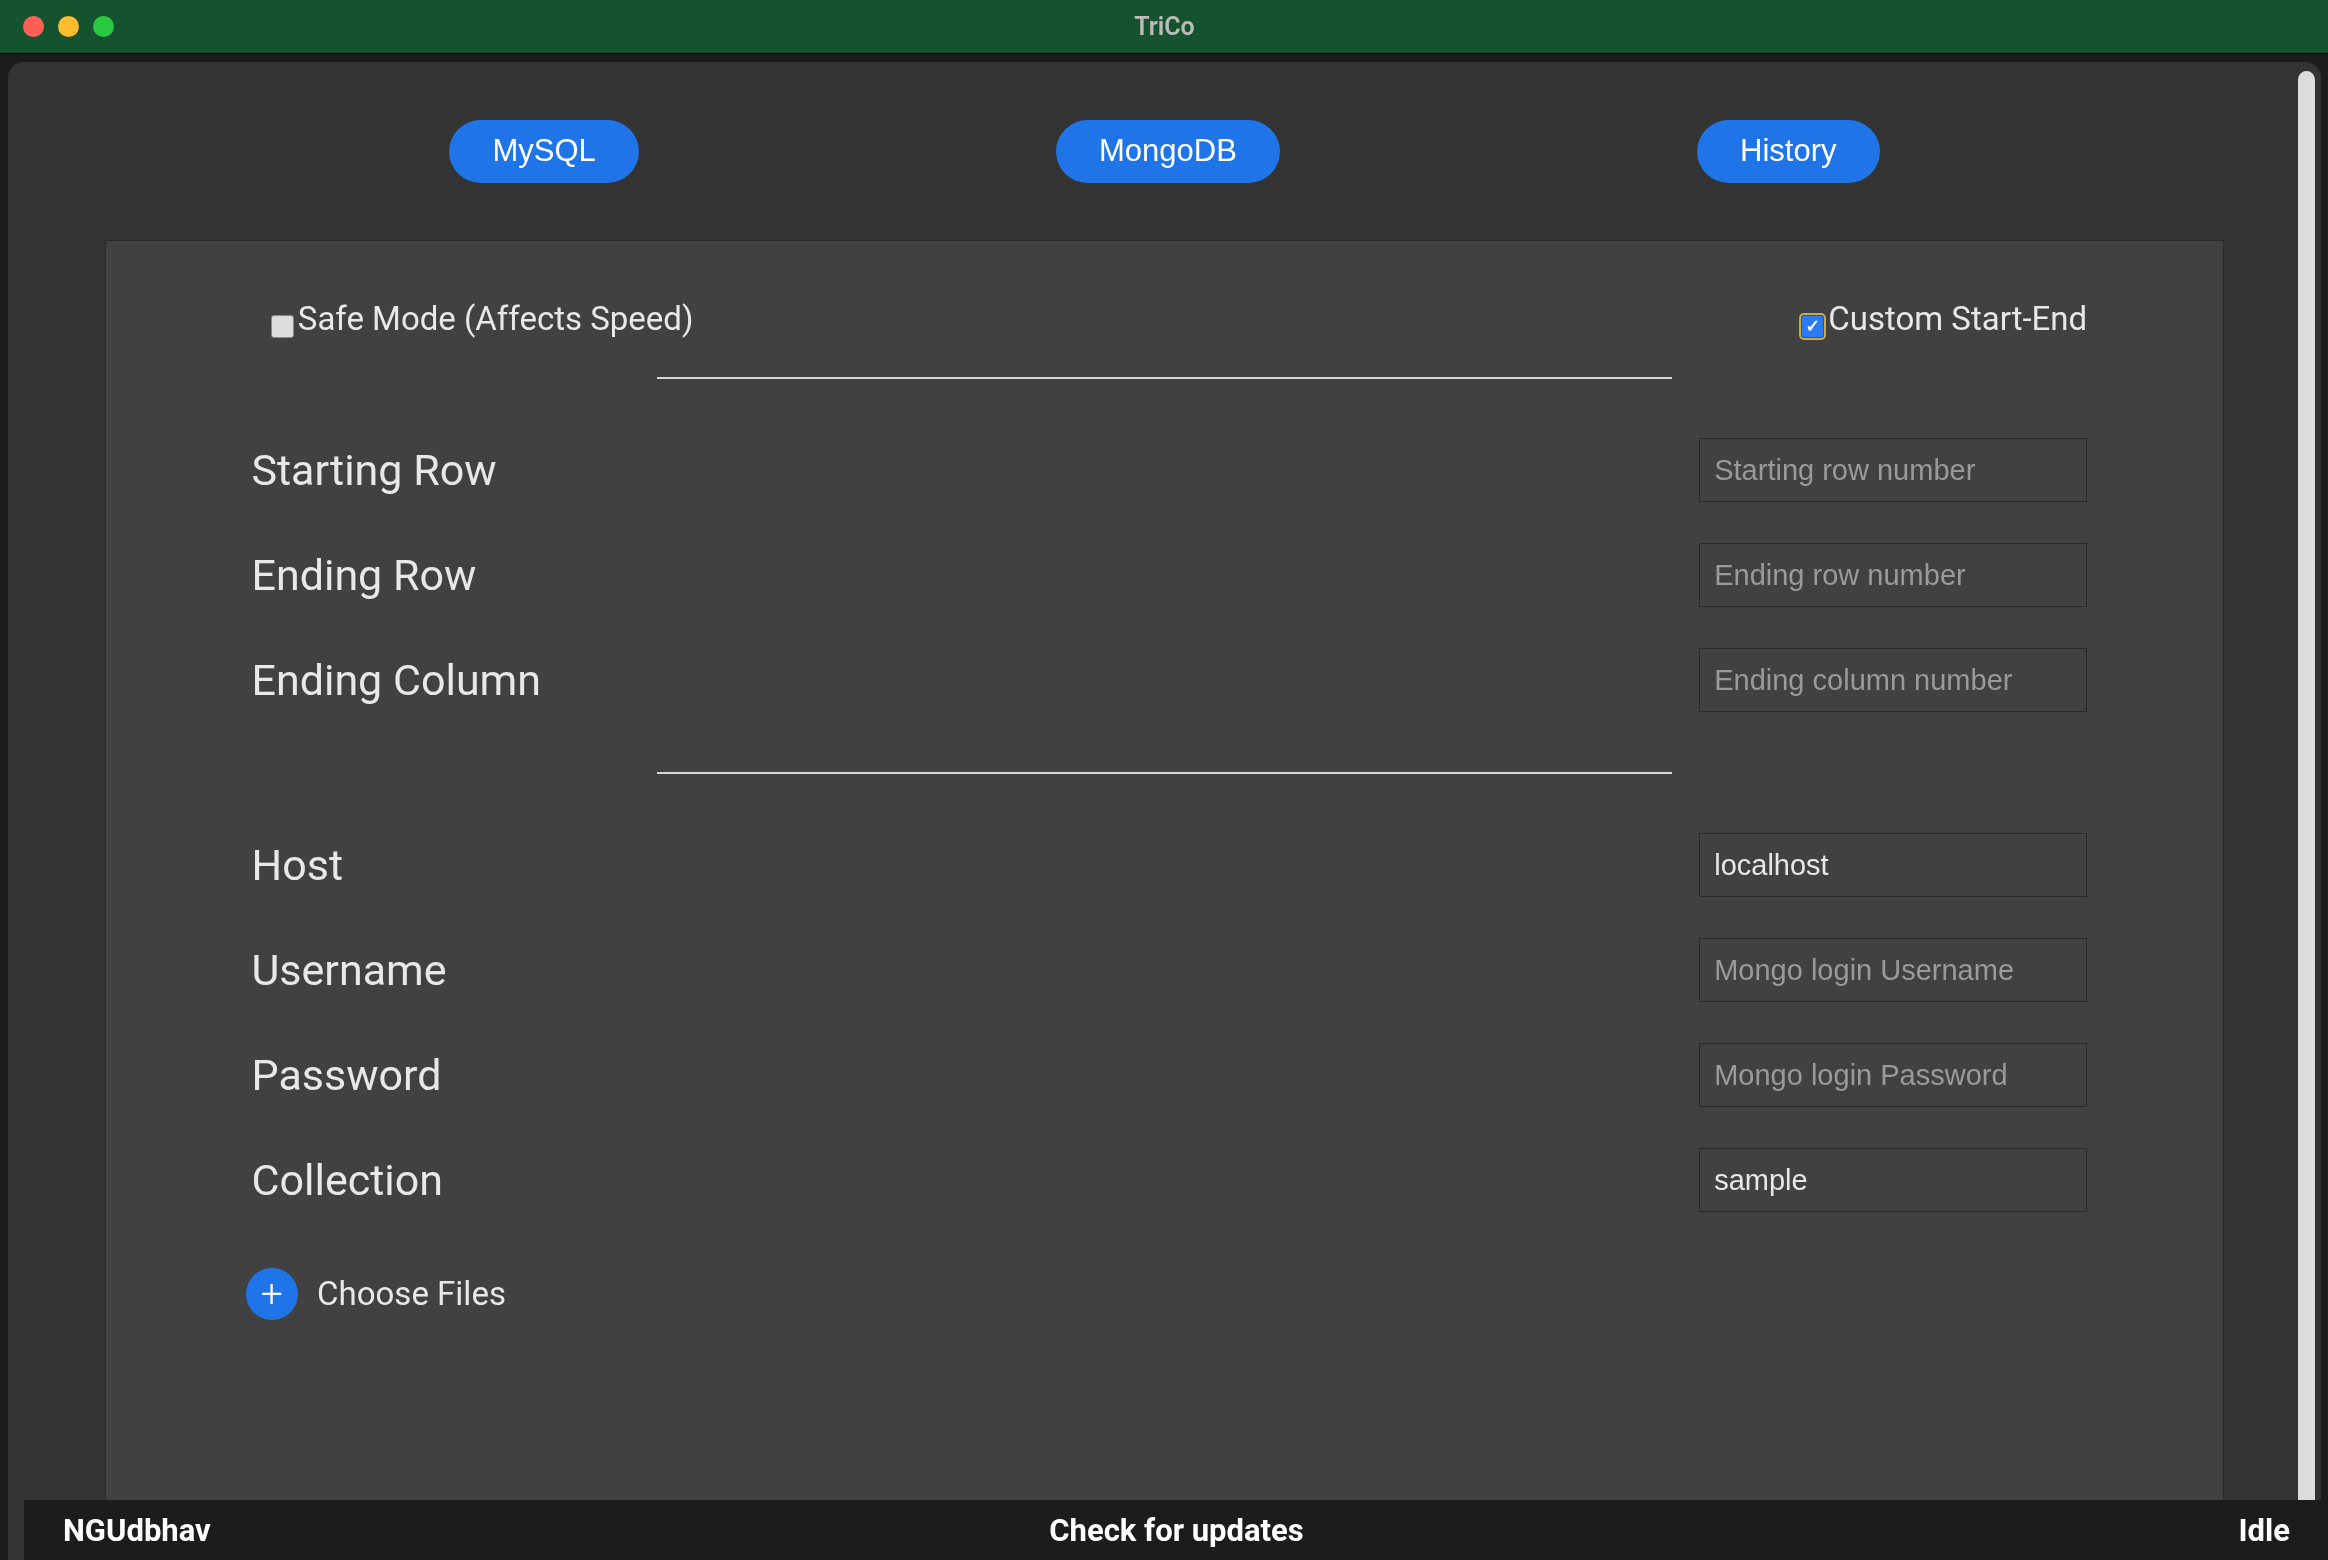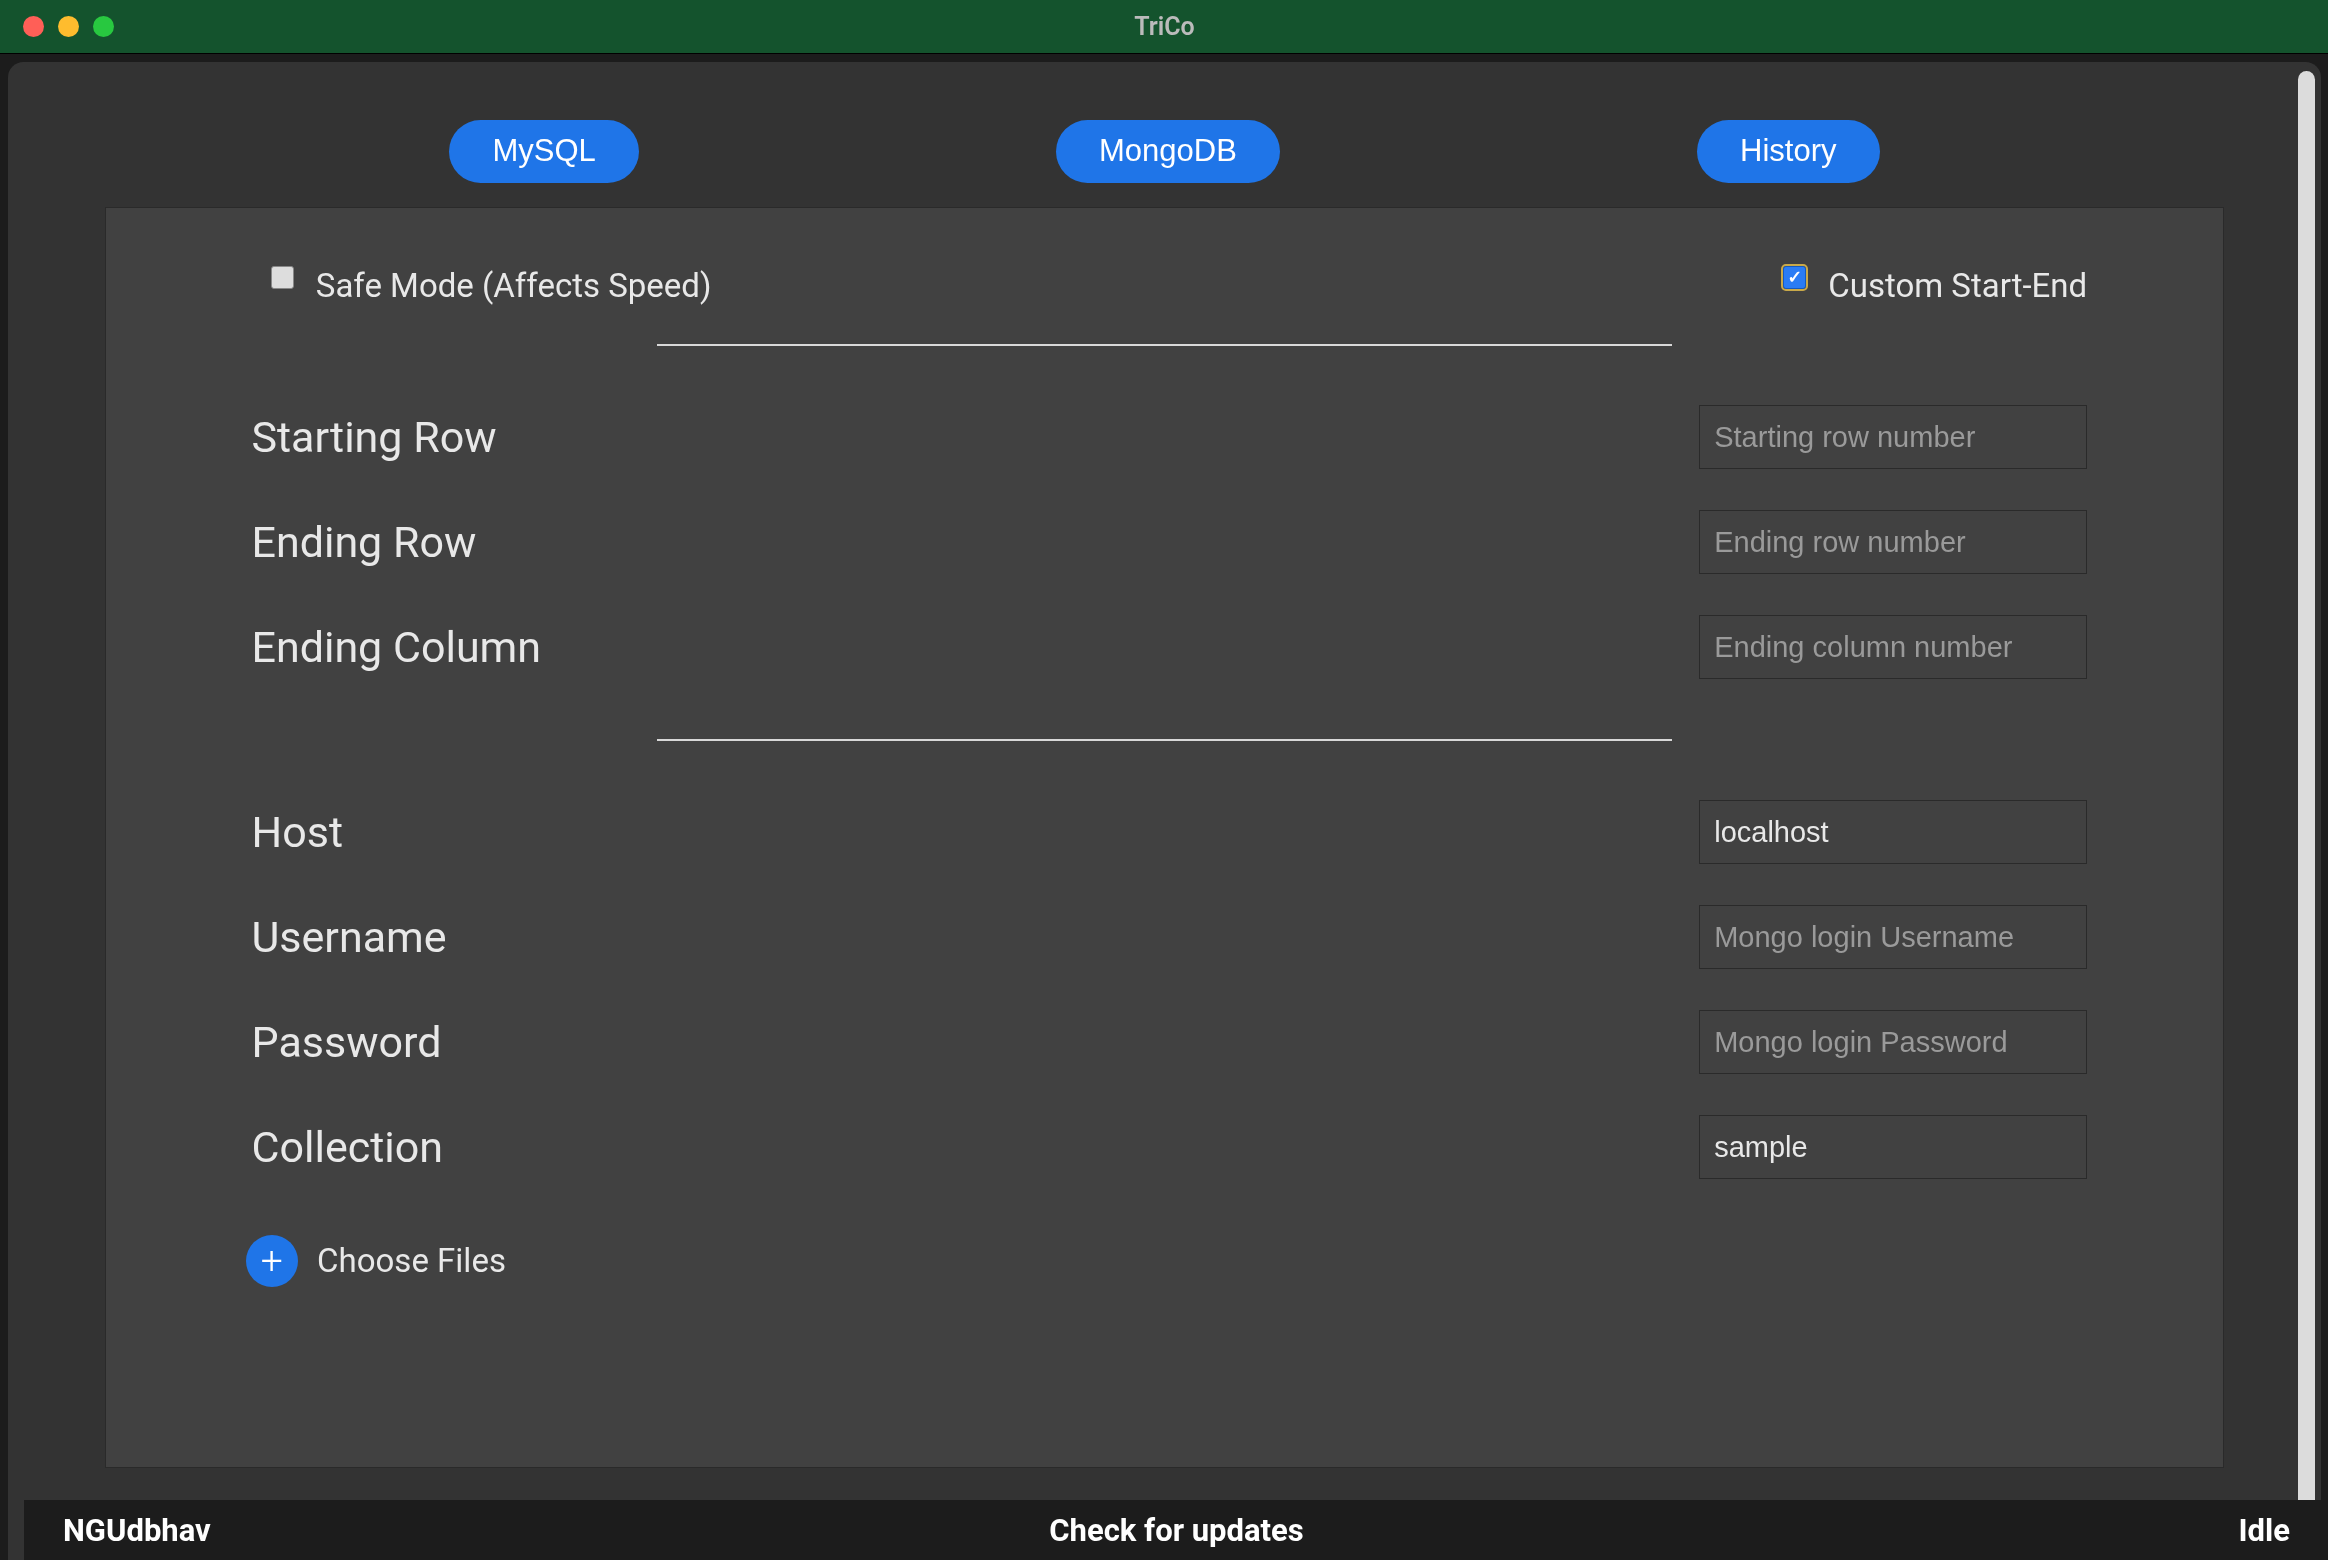--- a/index.html
+++ b/index.html
@@ -71,21 +71,21 @@
       width: 17.5px;
       height: 1456px;
       background: #dcdcdc;
       border-radius: 8.7px;
     }
 
     .tabs-row {
       display: flex;
       justify-content: space-around;
       align-items: center;
-      padding: 58px 233px 24px 233px;
+      padding: 58px 233px 57px 233px;
     }
 
     .pill-button {
       background: #1f75e8;
       color: #fff;
       border: none;
       border-radius: 39px;
       padding: 13.6px 43px;
       font-size: 31px;
       font-weight: 400;
@@ -102,22 +102,22 @@
 
     .checkbox-row {
       display: flex;
       justify-content: space-between;
       align-items: center;
       margin-bottom: 39px;
     }
 
     .checkbox-group {
       display: flex;
-      align-items: flex-start;
-      gap: 22px;
+      align-items: flex-end;
+      gap: 4px;
       color: #e8e8e8;
       font-size: 33px;
       padding-left: 29px;
     }
 
     .checkbox {
       width: 23px;
       height: 23px;
       border: 1px solid #888;
       background: #ddd;

